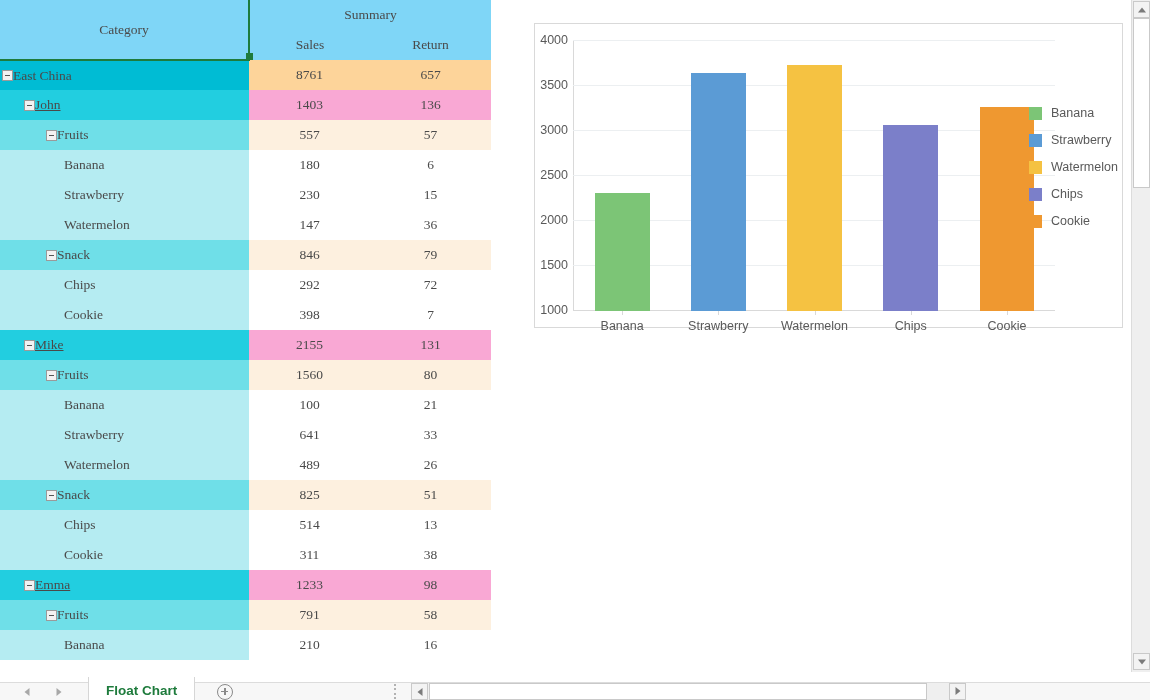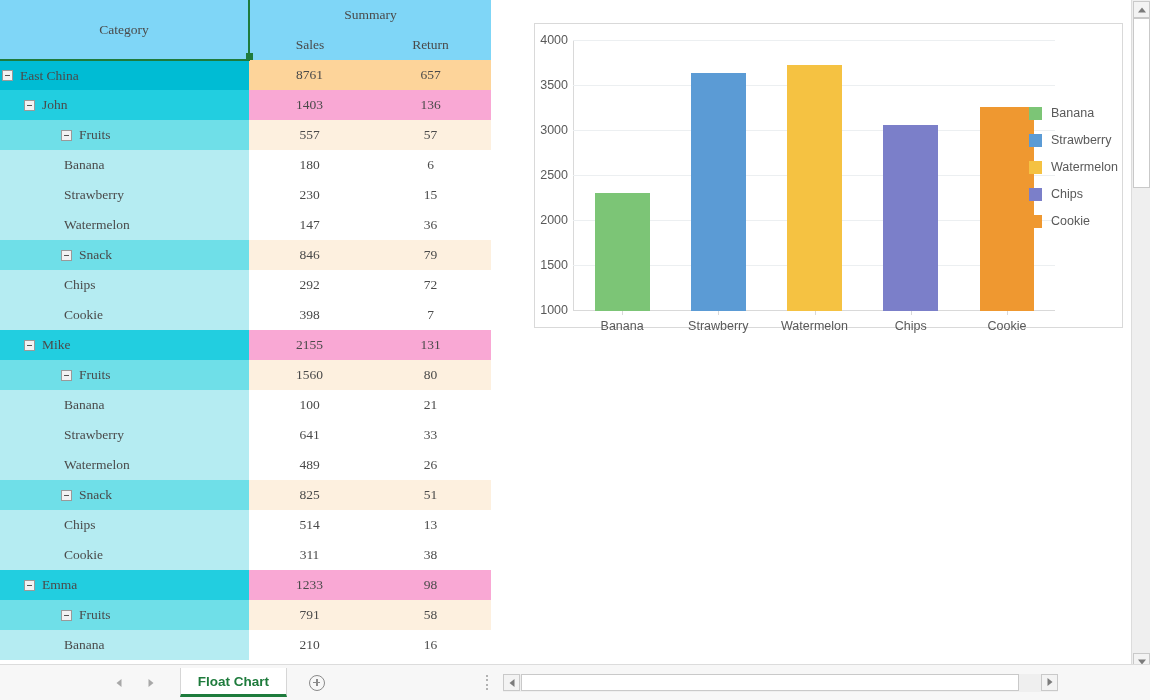--- a/index.html
+++ b/index.html
@@ -72,25 +72,25 @@
   }
 
   
   .cat { padding-left: 6px; white-space: nowrap; }
   .lvl0 { background: #00bcd4; }
   .lvl1 { background: #22cee0; }
   .lvl2 { background: #6fdfe8; }
   .lvl3 { background: #b5ecf2; }
 
   .lvl0 .cat-inner { padding-left: 2px; }
-  .lvl1 .cat-inner { padding-left: 24px; }
-  .lvl2 .cat-inner { padding-left: 61px; }
+  .lvl1 .cat-inner { padding-left: 24px; text-decoration: underline; }
+  .lvl2 .cat-inner { padding-left: 46px; }
   .lvl3 .cat-inner { padding-left: 64px; }
 
-  .cat-inner { display: flex; align-items: center; gap: 7px; }
+  .cat-inner { display: flex; align-items: center; }
 
   .toggle {
     display: inline-block;
     width: 11px; height: 11px;
     background: #f2f2f2;
     border: 1px solid #9a9a9a;
     position: relative;
     flex: 0 0 auto;
     cursor: pointer;
   }
@@ -221,26 +221,25 @@
     width: 17px; height: 170px;
     background: #ffffff;
     border: 1px solid #c9c9c9;
     cursor: pointer;
   }
 
   
   #bottom-bar {
     position: absolute;
     left: 0; bottom: 0;
-    width: 1150px; height: 36px;
+    width: 1150px; height: 18px;
     background: #f7f7f7;
     border-top: 1px solid #dcdcdc;
     display: flex;
     align-items: center;
-    justify-content: center;
   }
   #tab-nav { display: flex; align-items: center; gap: 22px; margin-left: 22px; }
   .nav-arrow { width: 10px; height: 10px; position: relative; cursor: pointer; }
   .nav-arrow .arrow { position: absolute; left: 50%; top: 50%; transform: translate(-50%,-50%); width: 0; height: 0; }
   .nav-l { border-top: 4px solid transparent; border-bottom: 4px solid transparent; border-right: 5px solid #a8a8a8; }
   .nav-r { border-top: 4px solid transparent; border-bottom: 4px solid transparent; border-left: 5px solid #a8a8a8; }
 
   #sheet-tab {
     margin-left: 24px;
     height: 29px;

